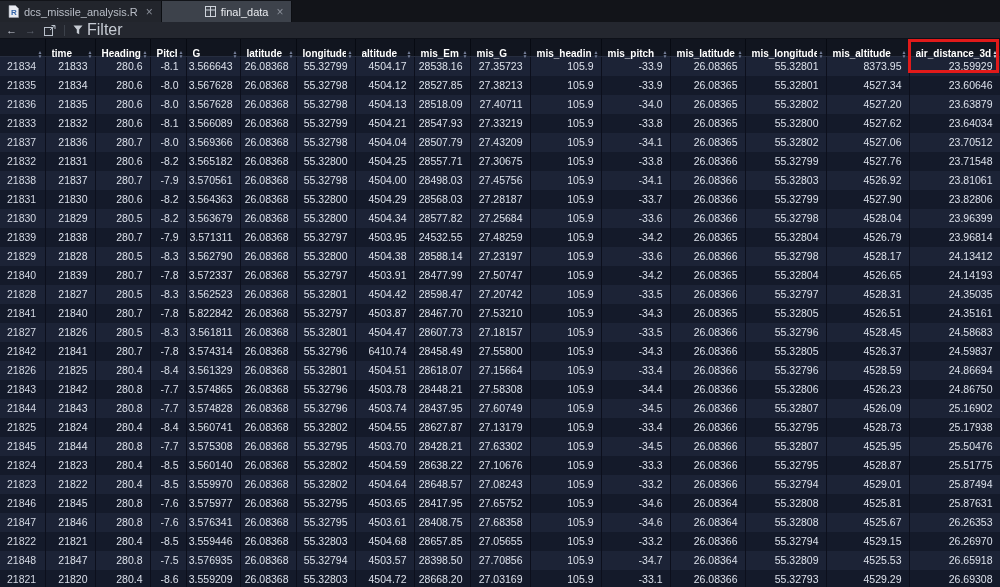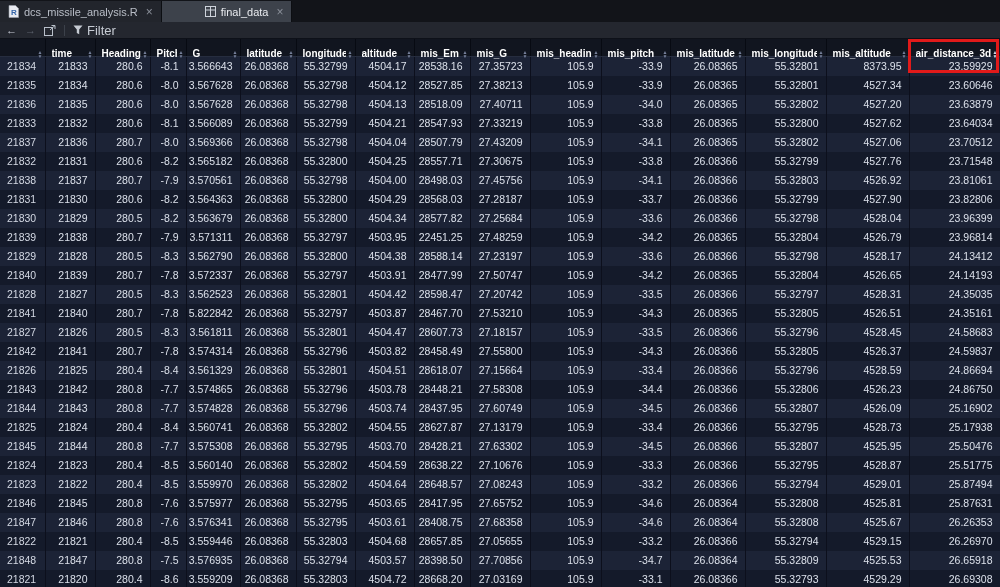--- a/index.html
+++ b/index.html
@@ -16,21 +16,21 @@
   .tabicon { flex:0 0 auto; }
 
   
   .toolbar { height:17px; background:#24272f; display:flex; align-items:center; gap:8px;
              padding:0 6px; border-bottom:1px solid #0e1119; }
   .nav { font-size:11px; line-height:1; cursor:pointer; }
   .nav.back { color:#c9ced8; }
   .nav.fwd  { color:#5d636e; }
   .sep { width:1px; height:11px; background:#3c414a; }
   .filter-btn { display:flex; align-items:center; gap:4px; cursor:pointer; }
-  .filter-btn span { font-size:13px; color:#c6cbd3; }
+  .filter-btn span { font-size:16px; color:#c6cbd3; }
 
   
   .gridwrap { position:absolute; top:39px; left:0; right:0; bottom:0; overflow:hidden; background:#14192a; }
   table { border-collapse:collapse; table-layout:fixed; width:1000px; }
   th { height:17px; background:#11151f; border-right:1px solid #070a12; border-bottom:1px solid #262d3f;
        padding:0; font-size:10px; font-weight:bold; color:#ffffff; text-align:left; }
   .th-inner { display:flex; align-items:center; height:17px; padding:12px 2px 0 6px; }
   .th-label { flex:1 1 auto; overflow:hidden; white-space:nowrap; }
   .sort { display:flex; flex-direction:column; align-items:center; justify-content:center;
           font-size:5px; line-height:4px; color:#77819b; flex:0 0 auto; padding-left:2px; cursor:pointer; }
@@ -419,21 +419,21 @@
           </tr>
           <tr>
             <td class="rowname">21839</td>
             <td>21838</td>
             <td>280.7</td>
             <td>-7.9</td>
             <td>3.571311</td>
             <td>26.08368</td>
             <td>55.32797</td>
             <td>4503.95</td>
-            <td>22451.25</td>
+            <td>24532.55</td>
             <td>27.48259</td>
             <td>105.9</td>
             <td>-34.2</td>
             <td>26.08365</td>
             <td>55.32804</td>
             <td>4526.79</td>
             <td>23.96814</td>
           </tr>
           <tr>
             <td class="rowname">21829</td>
@@ -526,21 +526,21 @@
             <td>24.58683</td>
           </tr>
           <tr>
             <td class="rowname">21842</td>
             <td>21841</td>
             <td>280.7</td>
             <td>-7.8</td>
             <td>3.574314</td>
             <td>26.08368</td>
             <td>55.32796</td>
-            <td>4503.82</td>
+            <td>6410.74</td>
             <td>28458.49</td>
             <td>27.55800</td>
             <td>105.9</td>
             <td>-34.3</td>
             <td>26.08366</td>
             <td>55.32805</td>
             <td>4526.37</td>
             <td>24.59837</td>
           </tr>
           <tr>

